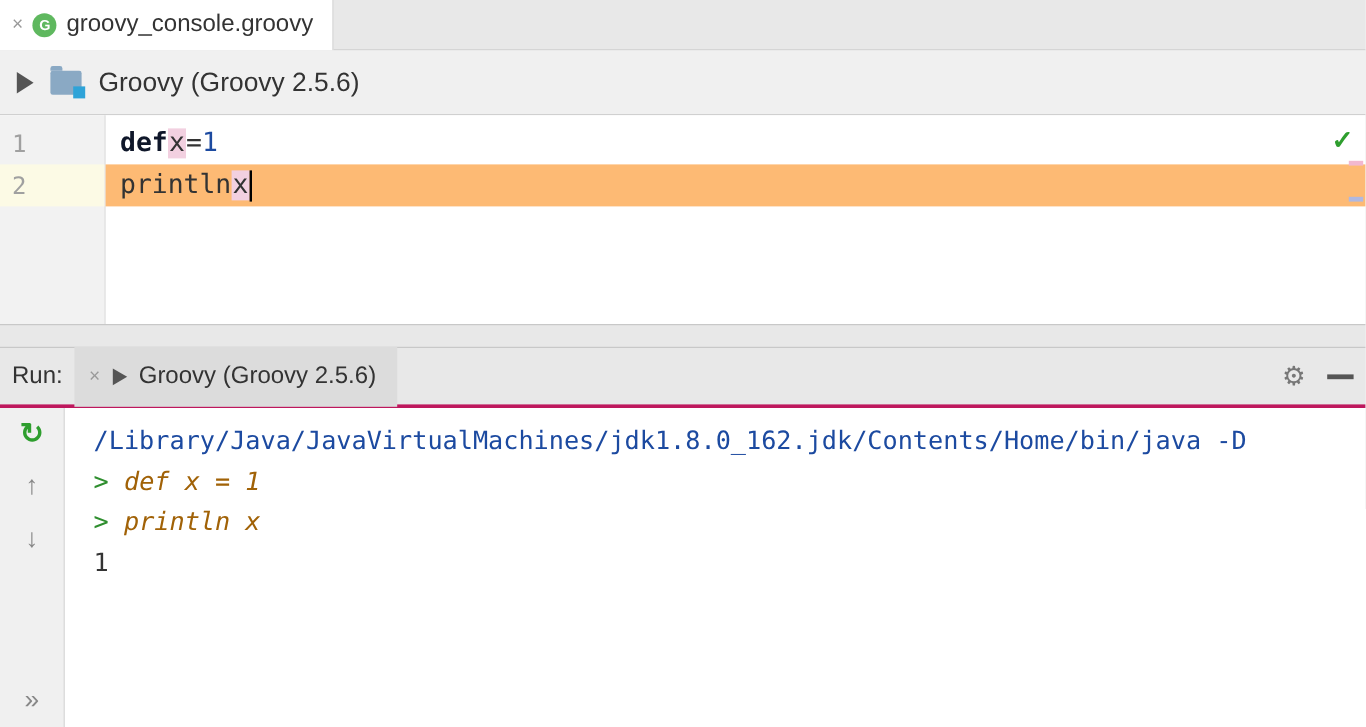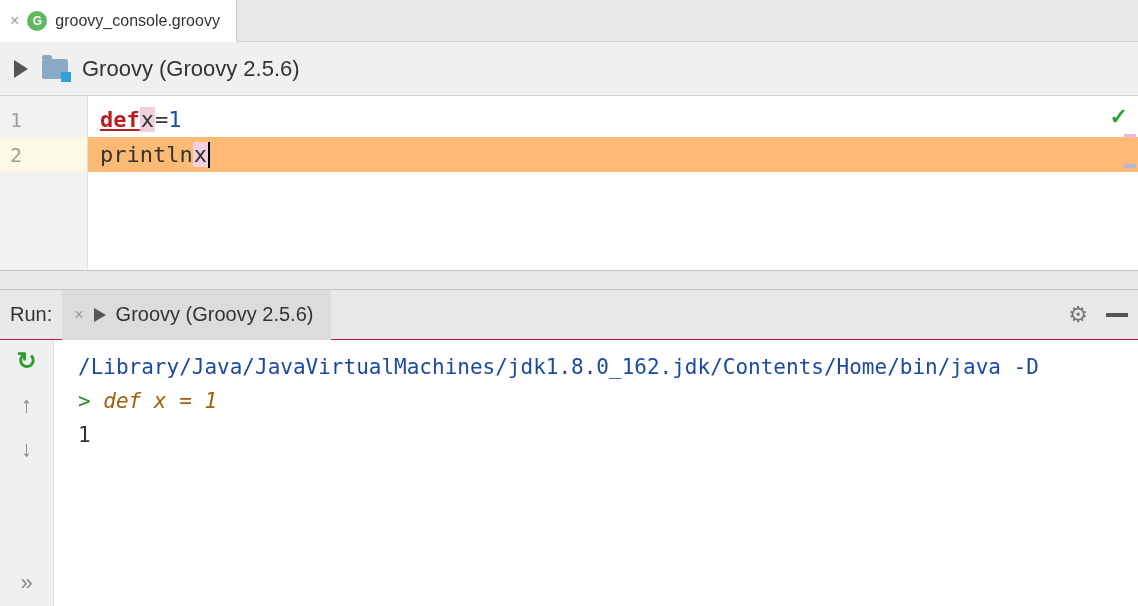--- a/index.html
+++ b/index.html
@@ -29,21 +29,21 @@
       padding: 0 16px 0 10px;
       border-right: 1px solid #d0d0d0;
       gap: 8px;
     }
     .tab-close { color: #999; font-size: 16px; cursor: pointer; }
     .tab-icon {
       width: 20px; height: 20px; border-radius: 50%;
       background: #5fb85f; display: flex; align-items: center;
       justify-content: center; color: #fff; font-weight: bold; font-size: 12px;
     }
-    .tab-label { font-size: 16px; color: #333; }
+    .tab-label { font-size: 20px; color: #333; }
     
     
     .toolbar {
       height: 54px;
       background: #f0f0f0;
       display: flex;
       align-items: center;
       padding: 0 14px;
       gap: 14px;
       border-bottom: 1px solid #d0d0d0;
@@ -107,21 +107,21 @@
       font-family: "Menlo", "Monaco", monospace;
       font-size: 22px;
     }
     .code-line {
       height: 35px;
       display: flex;
       align-items: center;
       padding-left: 12px;
     }
     .code-line.active { background: #fdba74; }
-    .kw { color: #b91c1c; font-weight: bold; text-decoration: underline; }
+    .kw { color: #0f172a; font-weight: bold; }
     .var { color: #333; background: #f2d0e0; padding: 0 1px; }
     .num { color: #1c4aa0; }
     .txt { color: #333; }
     .cursor {
       display: inline-block;
       width: 2px; height: 26px;
       background: #000;
       vertical-align: middle;
     }
     .check-icon {
@@ -151,21 +151,21 @@
       background: #e8e8e8;
       border-top: 1px solid #c8c8c8;
       border-bottom: 1px solid #c8c8c8;
     }
     .run-header {
       height: 50px;
       background: #e8e8e8;
       display: flex;
       align-items: center;
       padding: 0 10px;
-      border-bottom: 1px solid #be185d;
+      border-bottom: 3px solid #be185d;
     }
     .run-label { font-size: 20px; color: #333; }
     .run-tab {
       height: 50px;
       background: #dcdcdc;
       display: flex;
       align-items: center;
       padding: 0 18px 0 12px;
       gap: 10px;
       margin-left: 10px;
@@ -279,14 +279,14 @@
 </div>
 
 <div class="console-wrap">
   <div class="console-toolbar">
     <div class="console-tool rerun-icon">↻</div>
     <div class="console-tool">↑</div>
     <div class="console-tool">↓</div>
     <div class="spacer"></div>
     <div class="console-tool" style="margin-bottom:10px;">»</div>
   </div>
-  <div class="console" id="console-area"><div class="cmd-line">/Library/Java/JavaVirtualMachines/jdk1.8.0_162.jdk/Contents/Home/bin/java -D</div><div><span class="prompt">&gt; </span><span class="input-code">def x = 1</span></div><div class="output-val">1</div></div>
+  <div class="console" id="console-area"><div class="cmd-line">/Library/Java/JavaVirtualMachines/jdk1.8.0_162.jdk/Contents/Home/bin/java -D</div><div><span class="prompt">&gt; </span><span class="input-code">def x = 1</span></div><div><span class="prompt">&gt; </span><span class="input-code">println x</span></div><div class="output-val">1</div></div>
 </div>
 
 </body></html>

